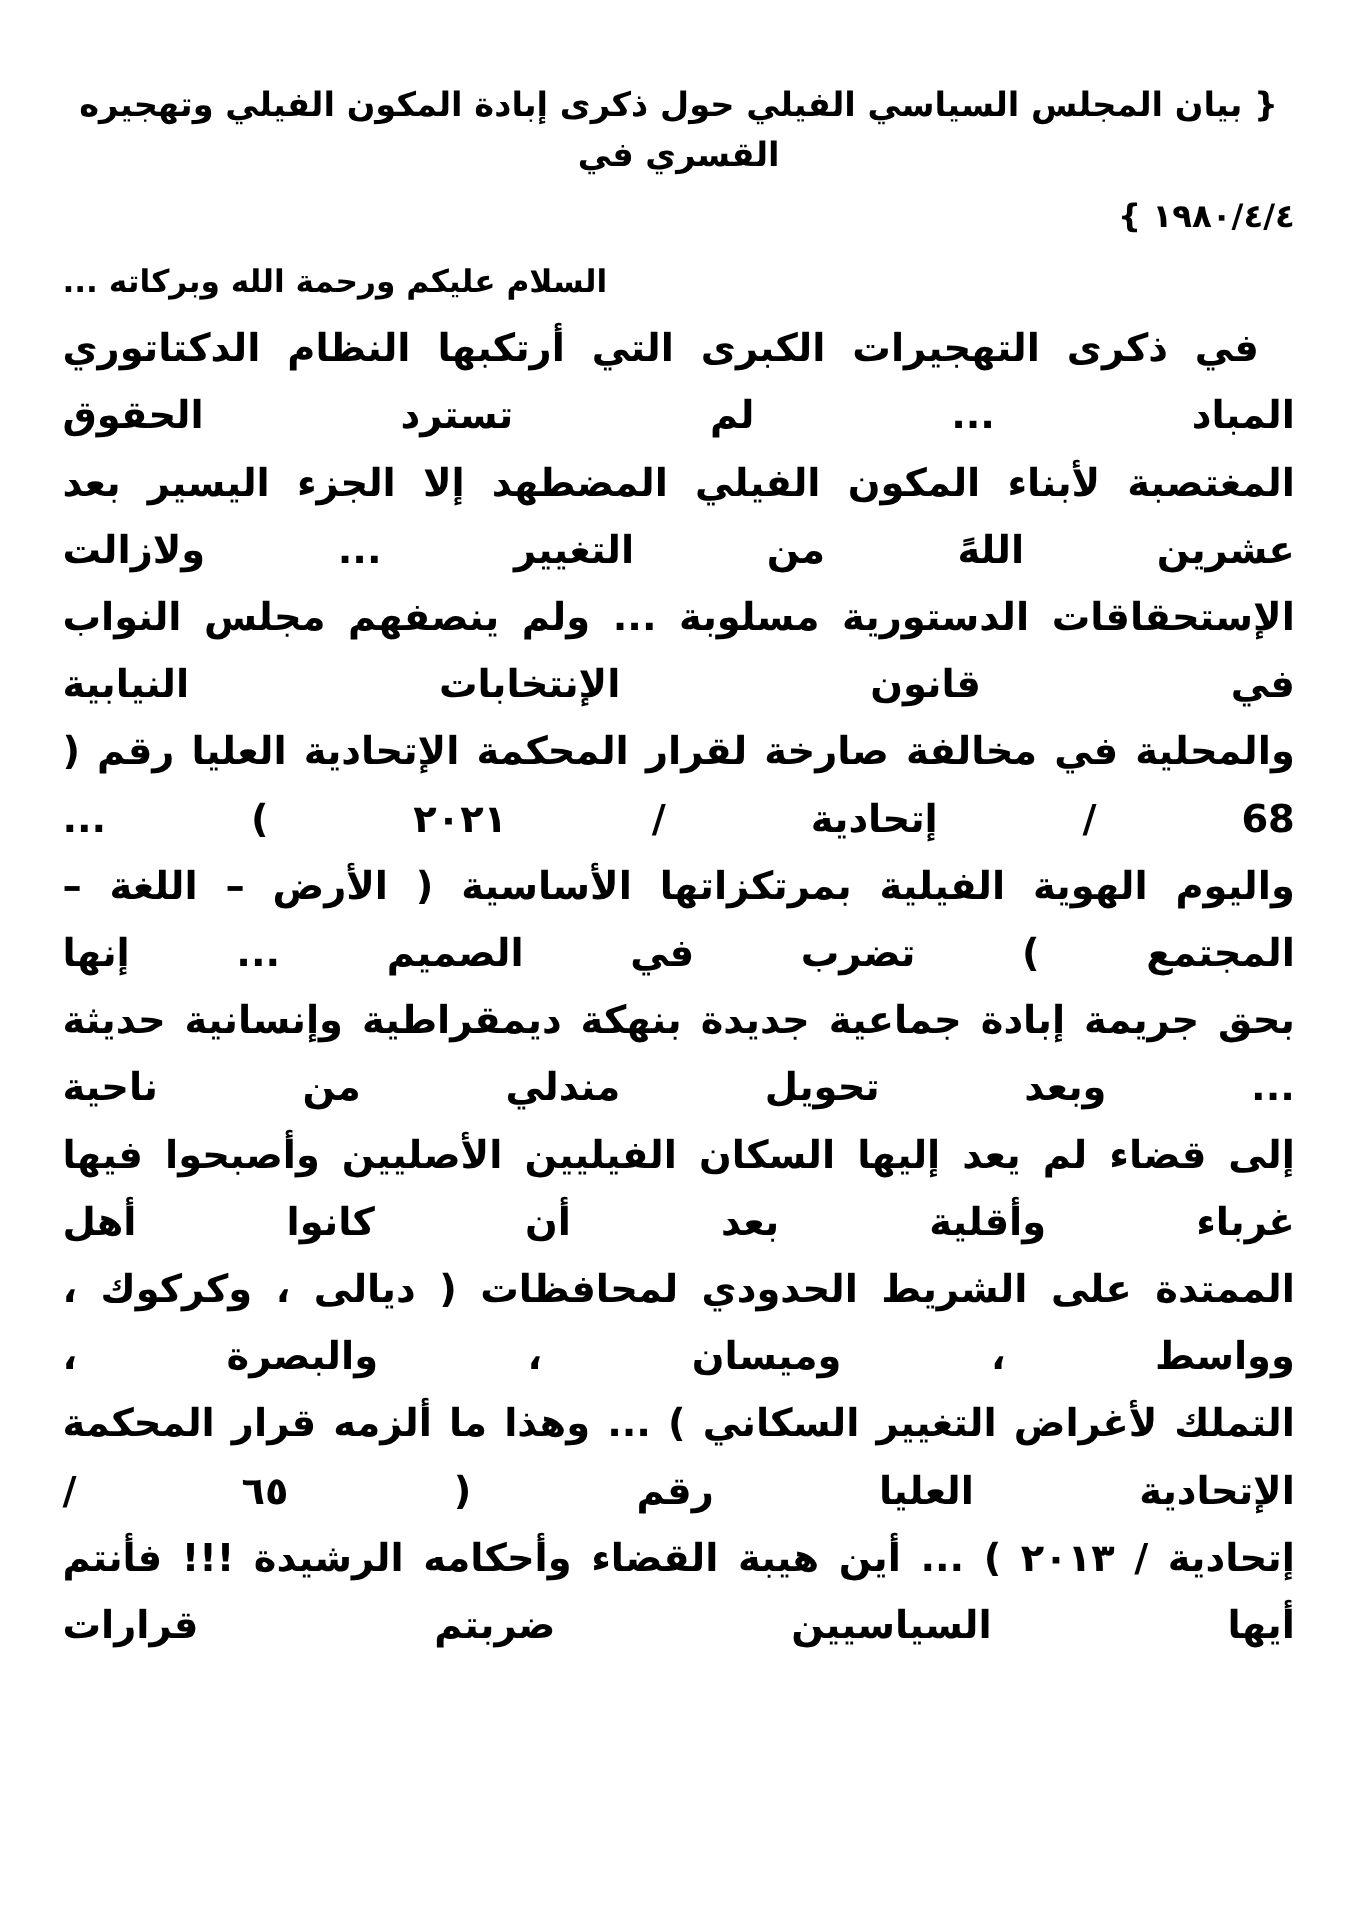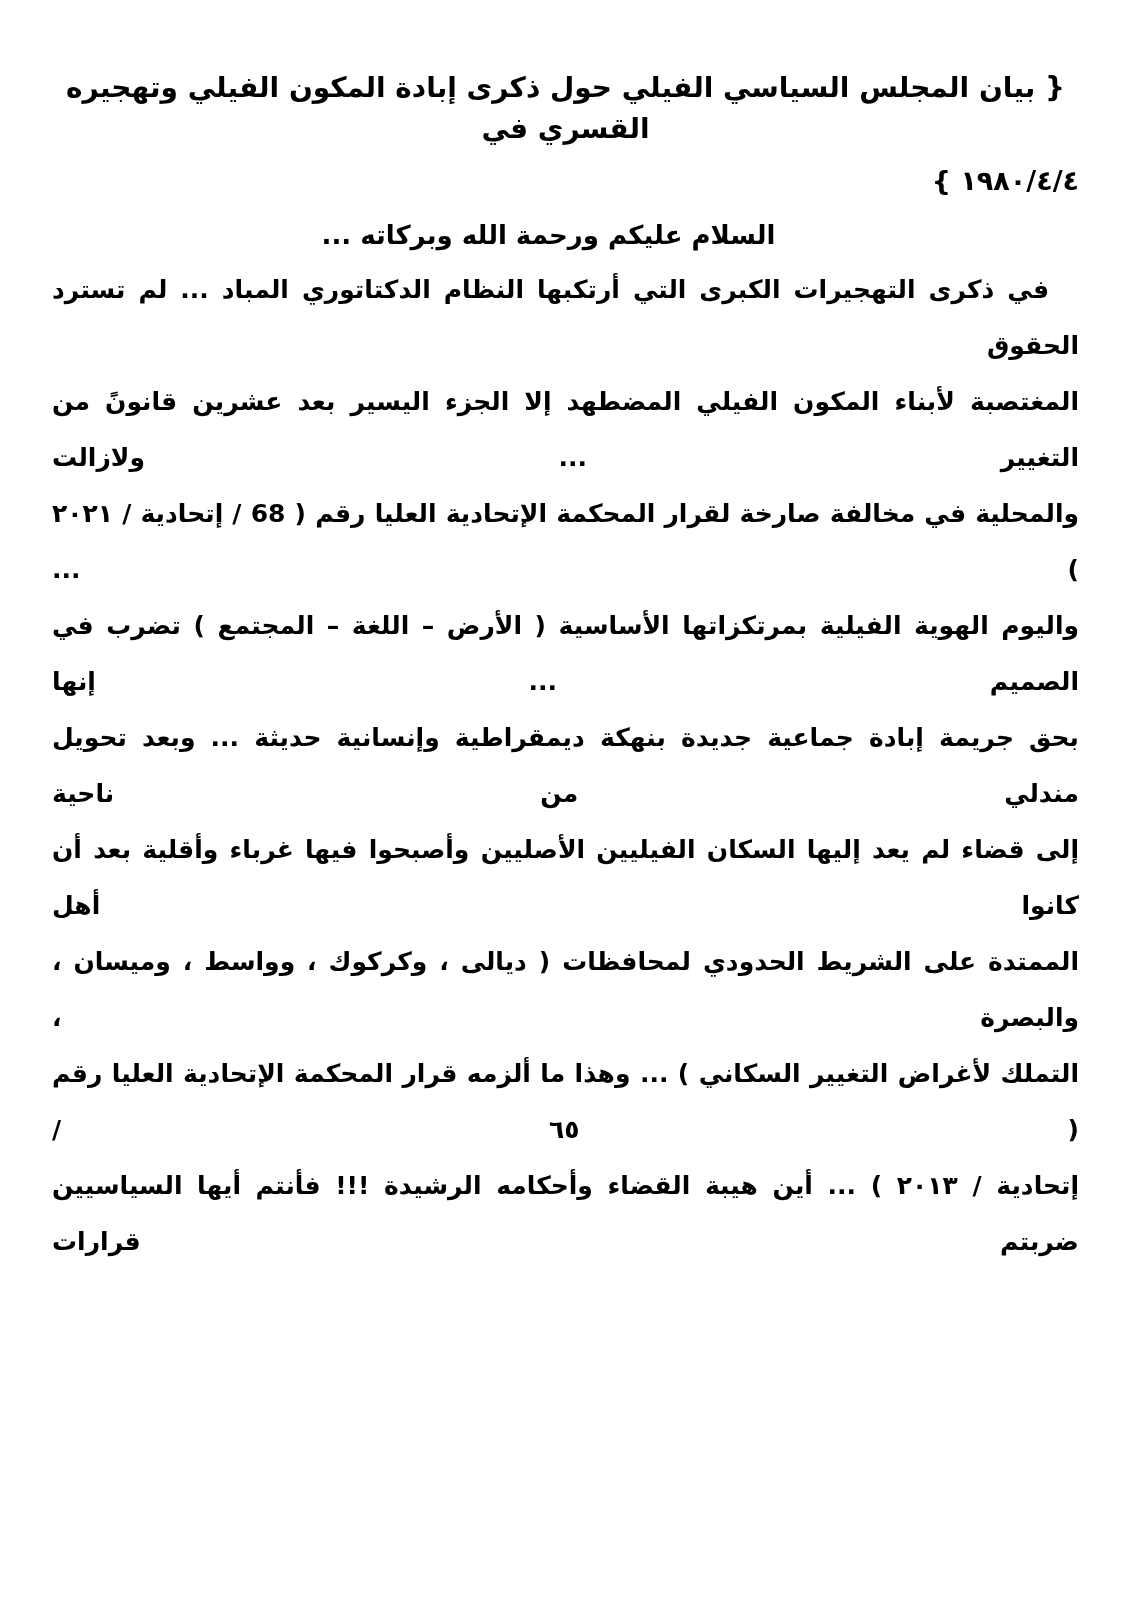--- a/index.html
+++ b/index.html
@@ -23,47 +23,48 @@
     line-height: 1.45;
   }
   .title-date {
     direction: rtl;
     text-align: right;
     font-size: 27px;
     margin-top: 16px;
   }
   .greeting {
     direction: rtl;
-    text-align: center;
+    text-align: left;
     text-indent: 34px;
     font-size: 26px;
     margin-top: 24px;
   }
   .body-block { margin-top: 12px; }
   .line {
     direction: rtl;
-    font-size: 25px;
+    font-size: 32px;
     line-height: 56px;
     text-align: justify;
     text-align-last: justify;
     text-justify: inter-word;
     white-space: normal;
   }
   .line.first { text-indent: 30px; }
 </style>
 </head>
 <body>
 
 <div class="page">
   <div class="title" dir="rtl">{ بيان المجلس السياسي الفيلي حول ذكرى إبادة المكون الفيلي وتهجيره القسري في</div>
   <div class="title-date" dir="rtl">١٩٨٠/٤/٤ }</div>
   <div class="greeting" dir="rtl">السلام عليكم ورحمة الله وبركاته ...</div>
   <div class="body-block" id="body-lines">
       <div class="line first" dir="rtl">في ذكرى التهجيرات الكبرى التي أرتكبها النظام الدكتاتوري المباد ... لم تسترد الحقوق</div>
-      <div class="line" dir="rtl">المغتصبة لأبناء المكون الفيلي المضطهد إلا الجزء اليسير بعد عشرين قانونً من التغيير ... ولازالت</div>
+      <div class="line" dir="rtl">المغتصبة لأبناء المكون الفيلي المضطهد إلا الجزء اليسير بعد عشرين اللهً من التغيير ... ولازالت</div>
+      <div class="line" dir="rtl">الإستحقاقات الدستورية مسلوبة ... ولم ينصفهم مجلس النواب في قانون الإنتخابات النيابية</div>
       <div class="line" dir="rtl">والمحلية في مخالفة صارخة لقرار المحكمة الإتحادية العليا رقم ( 68 / إتحادية / ٢٠٢١ ) ...</div>
       <div class="line" dir="rtl">واليوم الهوية الفيلية بمرتكزاتها الأساسية ( الأرض – اللغة – المجتمع ) تضرب في الصميم ... إنها</div>
       <div class="line" dir="rtl">بحق جريمة إبادة جماعية جديدة بنهكة ديمقراطية وإنسانية حديثة ... وبعد تحويل مندلي من ناحية</div>
       <div class="line" dir="rtl">إلى قضاء لم يعد إليها السكان الفيليين الأصليين وأصبحوا فيها غرباء وأقلية بعد أن كانوا أهل</div>
       <div class="line" dir="rtl">الممتدة على الشريط الحدودي لمحافظات ( ديالى ، وكركوك ، وواسط ، وميسان ، والبصرة ،</div>
       <div class="line" dir="rtl">التملك لأغراض التغيير السكاني ) ... وهذا ما ألزمه قرار المحكمة الإتحادية العليا رقم ( ٦٥ /</div>
       <div class="line" dir="rtl">إتحادية / ٢٠١٣ ) ... أين هيبة القضاء وأحكامه الرشيدة !!! فأنتم أيها السياسيين ضربتم قرارات</div>
     </div>
 
 </div>

